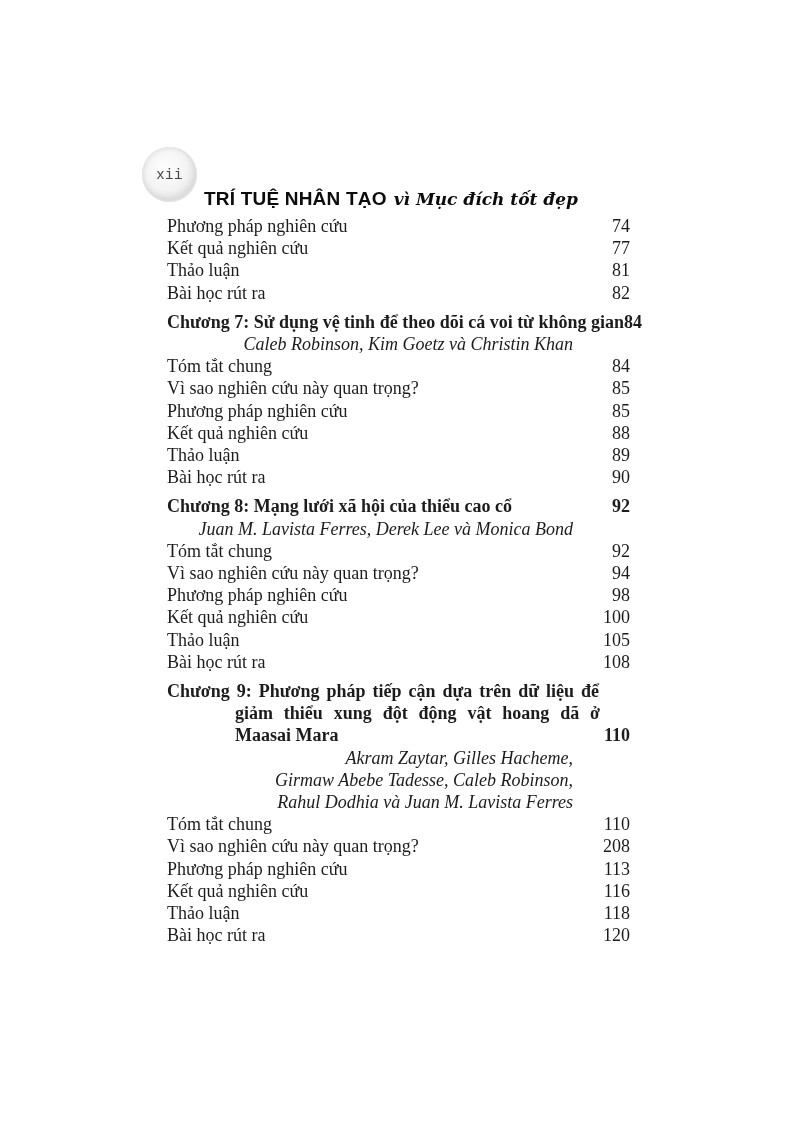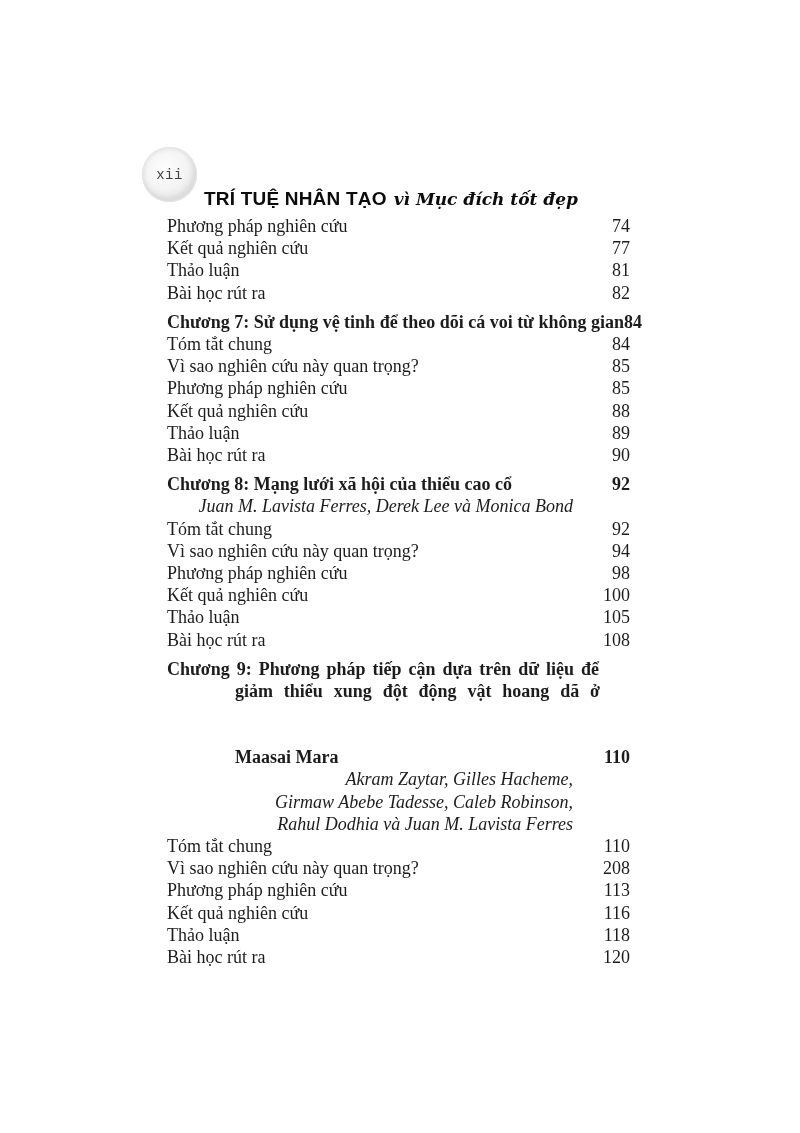--- a/index.html
+++ b/index.html
@@ -61,21 +61,21 @@
   
   .ch9-l1 {
     font-weight: bold; margin-top: 7px;
     width: 432px; text-align: justify; text-align-last: justify;
   }
   .ch9-l2 {
     font-weight: bold;
     margin-left: 68px; width: 365px;
     text-align: justify; text-align-last: justify;
   }
-  .ch9-l3 { display: flex; justify-content: space-between; font-weight: bold; margin-top: 44px; }
+  .ch9-l3 { display: flex; justify-content: space-between; font-weight: bold; }
   .ch9-l3 .lbl { margin-left: 68px; }
 </style>
 </head>
 <body>
 
 <div class="stamp">
   <span class="stamp-num">xii</span>
 </div>
 <div class="header-title">
   <span class="title-main">TRÍ TUỆ NHÂN TẠO</span>
@@ -98,20 +98,21 @@
   </div>
   <div class="row">
     <span class="lbl">Bài học rút ra</span>
     <span class="pg">82</span>
   </div>
 
   <div class="row chapter-row">
     <span class="lbl">Chương 7: Sử dụng vệ tinh để theo dõi cá voi từ không gian</span>
     <span class="pg bold">84</span>
   </div>
+  <div class="authors-line">Caleb Robinson, Kim Goetz và Christin Khan</div>
   <div class="row">
     <span class="lbl">Tóm tắt chung</span>
     <span class="pg">84</span>
   </div>
   <div class="row">
     <span class="lbl">Vì sao nghiên cứu này quan trọng?</span>
     <span class="pg">85</span>
   </div>
   <div class="row">
     <span class="lbl">Phương pháp nghiên cứu</span>

